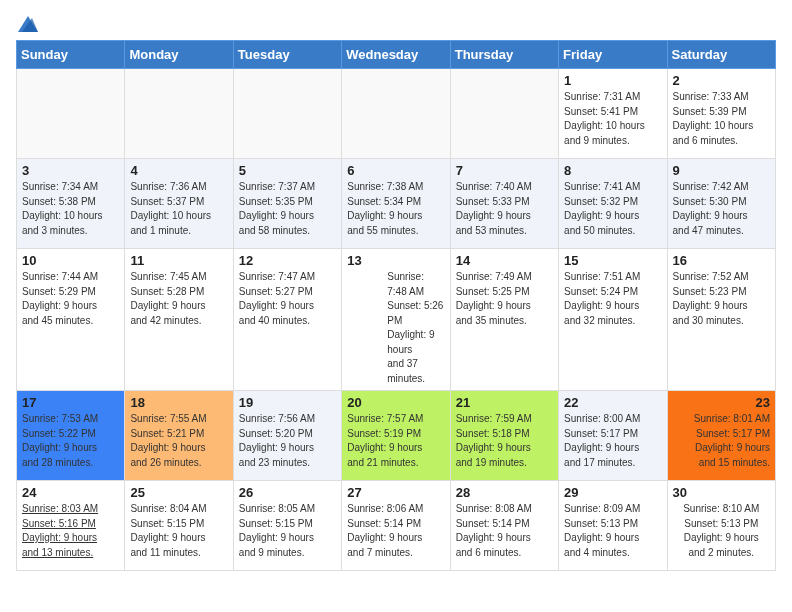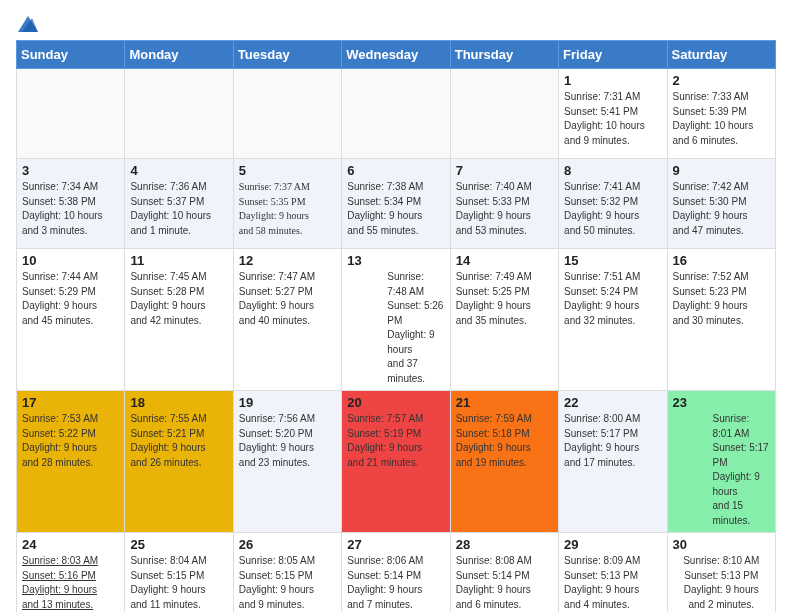--- a/index.html
+++ b/index.html
@@ -142,21 +142,21 @@
         </td>
         <td style="background-color: rgb(240, 244, 250);">
           <div class="day-number">4</div>
           <div class="day-info" style="white-space: pre-line;">Sunrise: 7:36 AM
 Sunset: 5:37 PM
 Daylight: 10 hours
 and 1 minute.</div>
         </td>
         <td style="background-color: rgb(240, 244, 250);">
           <div class="day-number">5</div>
-          <div class="day-info" style="white-space: pre-line; font-family: Liberation Serif, serif;">Sunrise: 7:37 AM
+          <div class="day-info" style="white-space: pre-line;">Sunrise: 7:37 AM
 Sunset: 5:35 PM
 Daylight: 9 hours
 and 58 minutes.</div>
         </td>
         <td style="background-color: rgb(240, 244, 250);">
           <div class="day-number">6</div>
           <div class="day-info" style="white-space: pre-line;">Sunrise: 7:38 AM
 Sunset: 5:34 PM
 Daylight: 9 hours
 and 55 minutes.</div>
@@ -228,65 +228,65 @@
         </td>
         <td>
           <div class="day-number">16</div>
           <div class="day-info" style="white-space: pre-line;">Sunrise: 7:52 AM
 Sunset: 5:23 PM
 Daylight: 9 hours
 and 30 minutes.</div>
         </td>
       </tr>
       <tr>
-        <td style="background-color: #eab308;">
+        <td style="background-color: #3b82f6;">
           <div class="day-number">17</div>
           <div class="day-info" style="white-space: pre-line;">Sunrise: 7:53 AM
 Sunset: 5:22 PM
 Daylight: 9 hours
 and 28 minutes.</div>
         </td>
-        <td style="background-color: #eab308;">
+        <td style="background-color: #fdba74;">
           <div class="day-number">18</div>
           <div class="day-info" style="white-space: pre-line;">Sunrise: 7:55 AM
 Sunset: 5:21 PM
 Daylight: 9 hours
 and 26 minutes.</div>
         </td>
         <td style="background-color: rgb(240, 244, 250);">
           <div class="day-number">19</div>
           <div class="day-info" style="white-space: pre-line;">Sunrise: 7:56 AM
 Sunset: 5:20 PM
 Daylight: 9 hours
 and 23 minutes.</div>
         </td>
-        <td style="background-color: #ef4444;">
+        <td style="background-color: #bef264;">
           <div class="day-number">20</div>
           <div class="day-info" style="white-space: pre-line;">Sunrise: 7:57 AM
 Sunset: 5:19 PM
 Daylight: 9 hours
 and 21 minutes.</div>
         </td>
-        <td style="background-color: #f97316;">
+        <td style="background-color: #bef264;">
           <div class="day-number">21</div>
           <div class="day-info" style="white-space: pre-line;">Sunrise: 7:59 AM
 Sunset: 5:18 PM
 Daylight: 9 hours
 and 19 minutes.</div>
         </td>
         <td style="background-color: rgb(240, 244, 250); margin-left: 26px;">
           <div class="day-number">22</div>
           <div class="day-info" style="white-space: pre-line;">Sunrise: 8:00 AM
 Sunset: 5:17 PM
 Daylight: 9 hours
 and 17 minutes.</div>
         </td>
-        <td style="background-color: #86efac;">
+        <td style="background-color: #f97316; text-align: right;">
           <div class="day-number">23</div>
-          <div class="day-info" style="white-space: pre-line; margin-left: 40px;">Sunrise: 8:01 AM
+          <div class="day-info" style="white-space: pre-line;">Sunrise: 8:01 AM
 Sunset: 5:17 PM
 Daylight: 9 hours
 and 15 minutes.</div>
         </td>
       </tr>
       <tr>
         <td>
           <div class="day-number">24</div>
           <div class="day-info" style="white-space: pre-line; text-decoration: underline;">Sunrise: 8:03 AM
 Sunset: 5:16 PM

